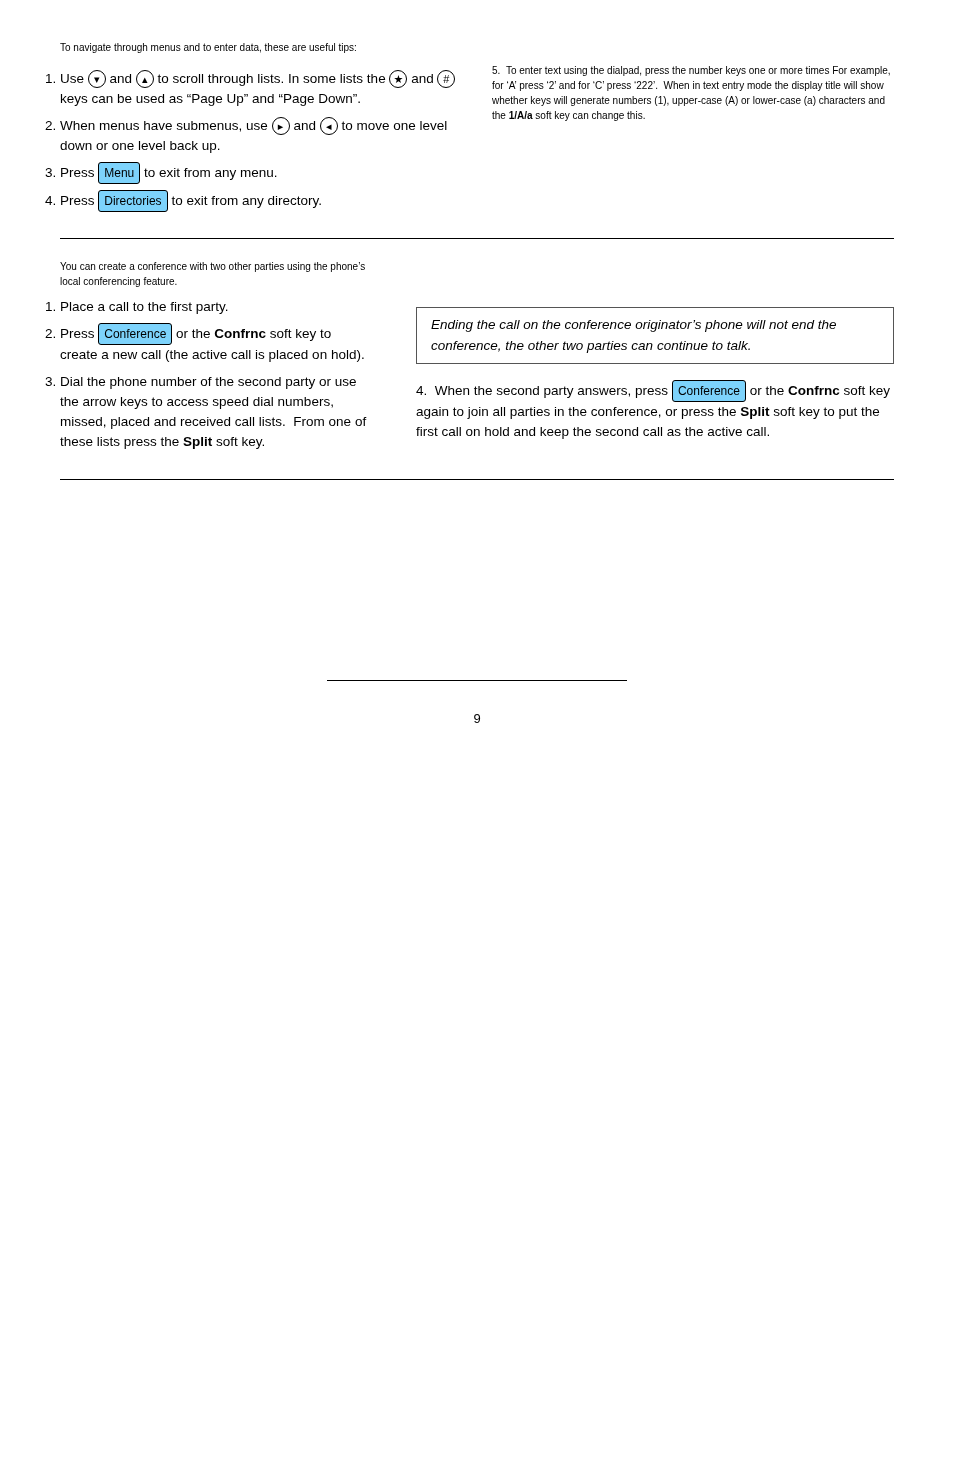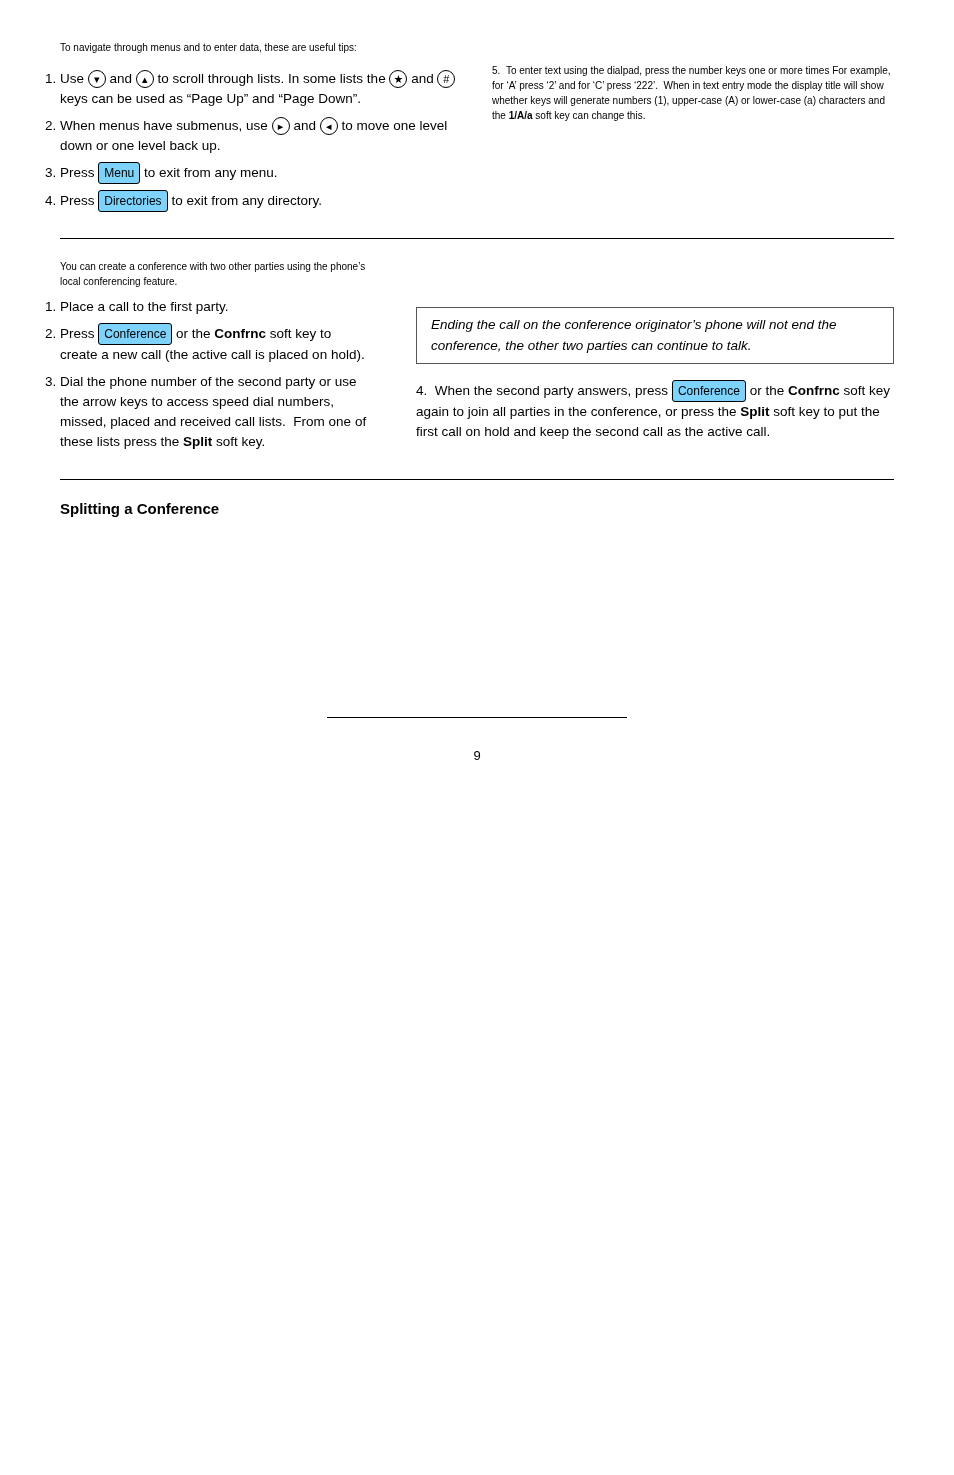--- a/index.html
+++ b/index.html
@@ -182,20 +182,19 @@
         4. &nbsp;When the second party answers, press <span class="key-btn">Conference</span> or the <span class="bold">Confrnc</span> soft key again to join all parties in the conference, or press the <span class="bold">Split</span> soft key to put the first call on hold and keep the second call as the active call.
       </p>
 
     </div>
   </div>
 </div>
 
 <hr class="hr">
 
 <div class="section split-section">
-  <div class="section-title">Splitting a Conference</div>
 </div>
 
 <hr class="hr" style="margin-top: 200px; width: 300px; margin-left: auto; margin-right: auto;">
 
 <div class="page-footer">
   <span>9</span>
 </div>
 
 </body></html>

